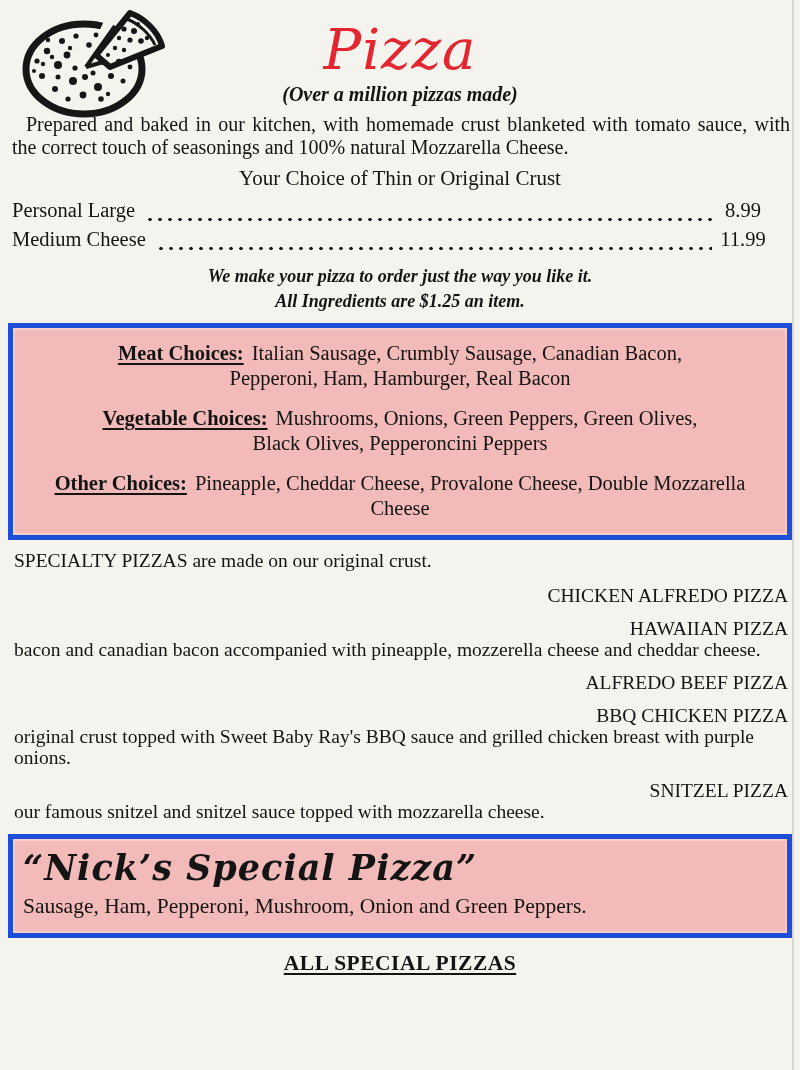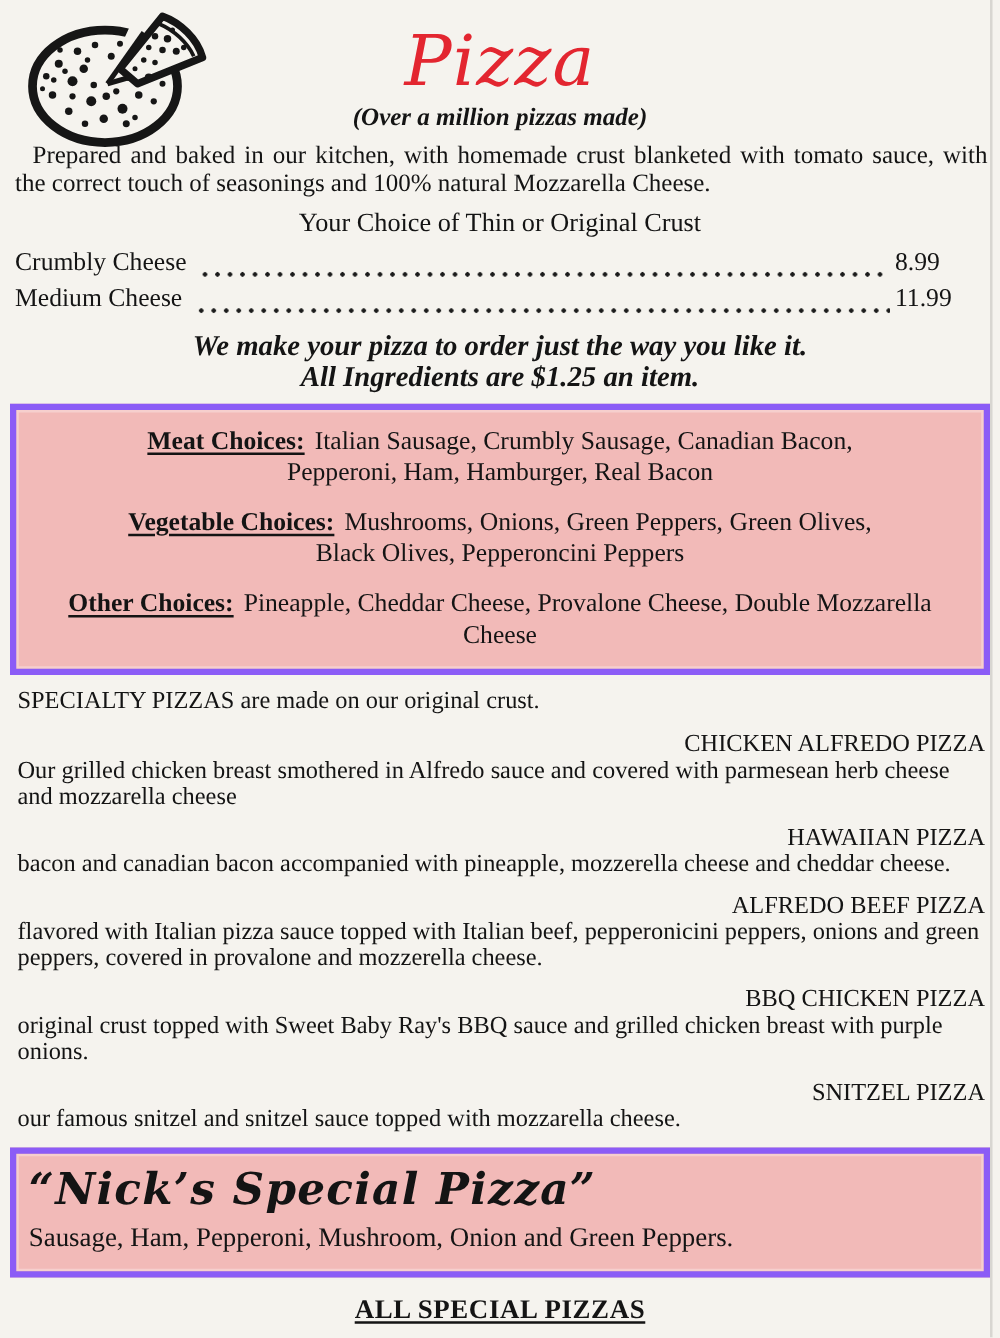--- a/index.html
+++ b/index.html
@@ -28,25 +28,25 @@
     text-align:justify;text-indent:14px;
   }
   .crust-line{margin-top:7px;text-align:center;font-size:21px;}
   .price-list{margin:8px 30px 0 12px;}
   .price-row{display:flex;align-items:baseline;height:29px;font-size:20.5px;}
   .leader{
     flex:1;align-self:flex-end;height:7px;margin:0 4px 5px 10px;
     background-image:radial-gradient(circle,#1b1b1b 1.6px,rgba(0,0,0,0) 1.9px);
     background-size:10px 7px;background-repeat:repeat-x;background-position:0 50%;
   }
-  .price-val{min-width:54px;text-align:left;}
-  .order-notes{margin-top:7px;text-align:center;font-size:23px;
+  .price-val{min-width:54px;text-align:center;}
+  .order-notes{margin-top:7px;text-align:center;font-size:18px;
     font-weight:bold;font-style:italic;line-height:25px;}
   .red-box{
-    margin:9px 8px 0 8px;border:5px solid #8b5cf6;background:#f2bab8;
+    margin:9px 8px 0 8px;border:5px solid #1d4ed8;background:#f2bab8;
     box-shadow:inset 0 0 0 2px #f6cfcd;
   }
   .choices-box{padding:13px 10px 14px 10px;text-align:center;font-size:20.5px;line-height:25px;}
   .choice-group{margin-bottom:15px;}
   .choice-group:last-child{margin-bottom:0;}
   .choice-label{
     font-weight:bold;text-decoration:underline;
     text-decoration-thickness:2px;text-underline-offset:3px;margin-right:8px;
   }
   .specialty{margin:10px 12px 0 14px;font-size:19.5px;}
@@ -135,21 +135,21 @@
     <div class="menu-title">Pizza</div>
     <div class="menu-subtitle">(Over a million pizzas made)</div>
   </div>
 
   <p class="intro">Prepared and baked in our kitchen, with homemade crust blanketed with tomato sauce, with the correct touch of seasonings and 100% natural Mozzarella Cheese.</p>
 
   <div class="crust-line">Your Choice of Thin or Original Crust</div>
 
   <div class="price-list">
     <div class="price-row">
-      <span>Crumbly Cheese</span>
+      <span>Personal Large</span>
       <span class="leader"></span>
       <span class="price-val">8.99</span>
     </div>
     <div class="price-row">
       <span>Medium Cheese</span>
       <span class="leader"></span>
       <span class="price-val">11.99</span>
     </div>
   </div>
 
@@ -176,29 +176,27 @@
         <span class="choice-label">Other Choices:</span><span>Pineapple, Cheddar Cheese, Provalone Cheese, Double Mozzarella Cheese</span>
       </div>
     </div>
   </div>
 
   <div class="specialty">
     <div class="specialty-heading">SPECIALTY PIZZAS are made on our original crust.</div>
 
     <div class="sp-item">
       <div class="sp-name">CHICKEN ALFREDO PIZZA</div>
-      <div class="sp-desc">Our grilled chicken breast smothered in Alfredo sauce and covered with parmesean herb cheese and mozzarella cheese</div>
     </div>
     <div class="sp-item">
       <div class="sp-name">HAWAIIAN PIZZA</div>
       <div class="sp-desc">bacon and canadian bacon accompanied with pineapple, mozzerella cheese and cheddar cheese.</div>
     </div>
     <div class="sp-item">
       <div class="sp-name">ALFREDO BEEF PIZZA</div>
-      <div class="sp-desc">flavored with Italian pizza sauce topped with Italian beef, pepperonicini peppers, onions and green peppers, covered in provalone and mozzerella cheese.</div>
     </div>
     <div class="sp-item">
       <div class="sp-name">BBQ CHICKEN PIZZA</div>
       <div class="sp-desc">original crust topped with Sweet Baby Ray's BBQ sauce and grilled chicken breast with purple onions.</div>
     </div>
     <div class="sp-item">
       <div class="sp-name">SNITZEL PIZZA</div>
       <div class="sp-desc">our famous snitzel and snitzel sauce topped with mozzarella cheese.</div>
     </div>
   </div>

